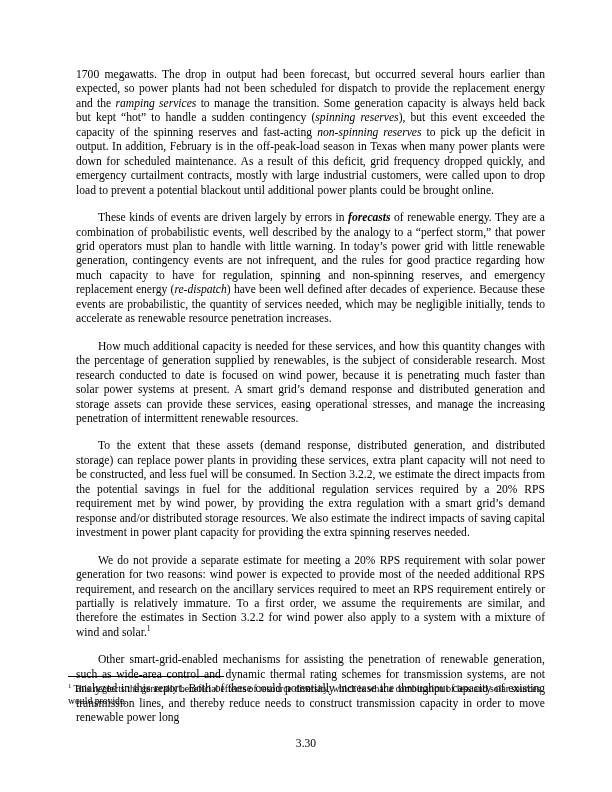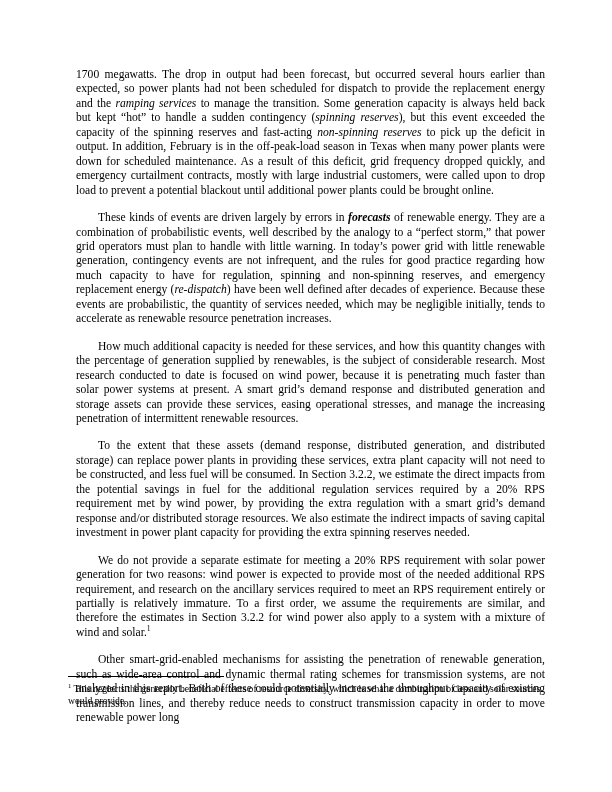--- a/index.html
+++ b/index.html
@@ -97,14 +97,15 @@
     <p class="para">Other smart-grid-enabled mechanisms for assisting the penetration of renewable generation, such as wide-area control and dynamic thermal rating schemes for transmission systems, are not analyzed in this report.  Both of these could potentially increase the throughput capacity of existing transmission lines, and thereby reduce needs to construct transmission capacity in order to move renewable power long</p>
   </div>
 
   <div class="footnote-zone">
     <hr class="footnote-rule">
     <p class="footnote">
       <sup class="fnnum">1</sup><span>This neglects the generally beneficial effects of resource diversity, which is what a combination of less and solar sources would provide.</span>
     </p>
   </div>
 
+  <div class="page-number">3.30</div>
 
 </div>
 
 </body></html>

